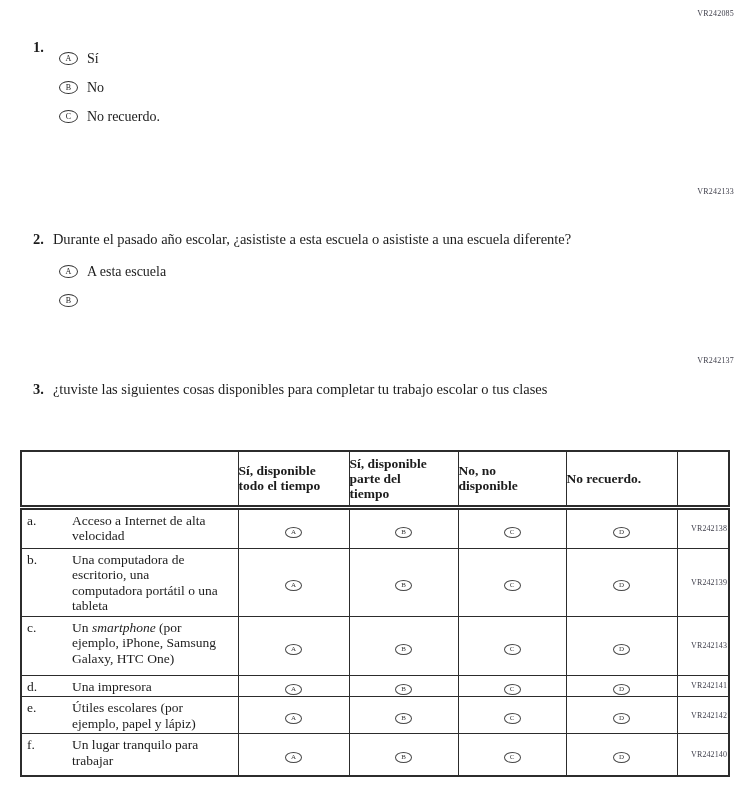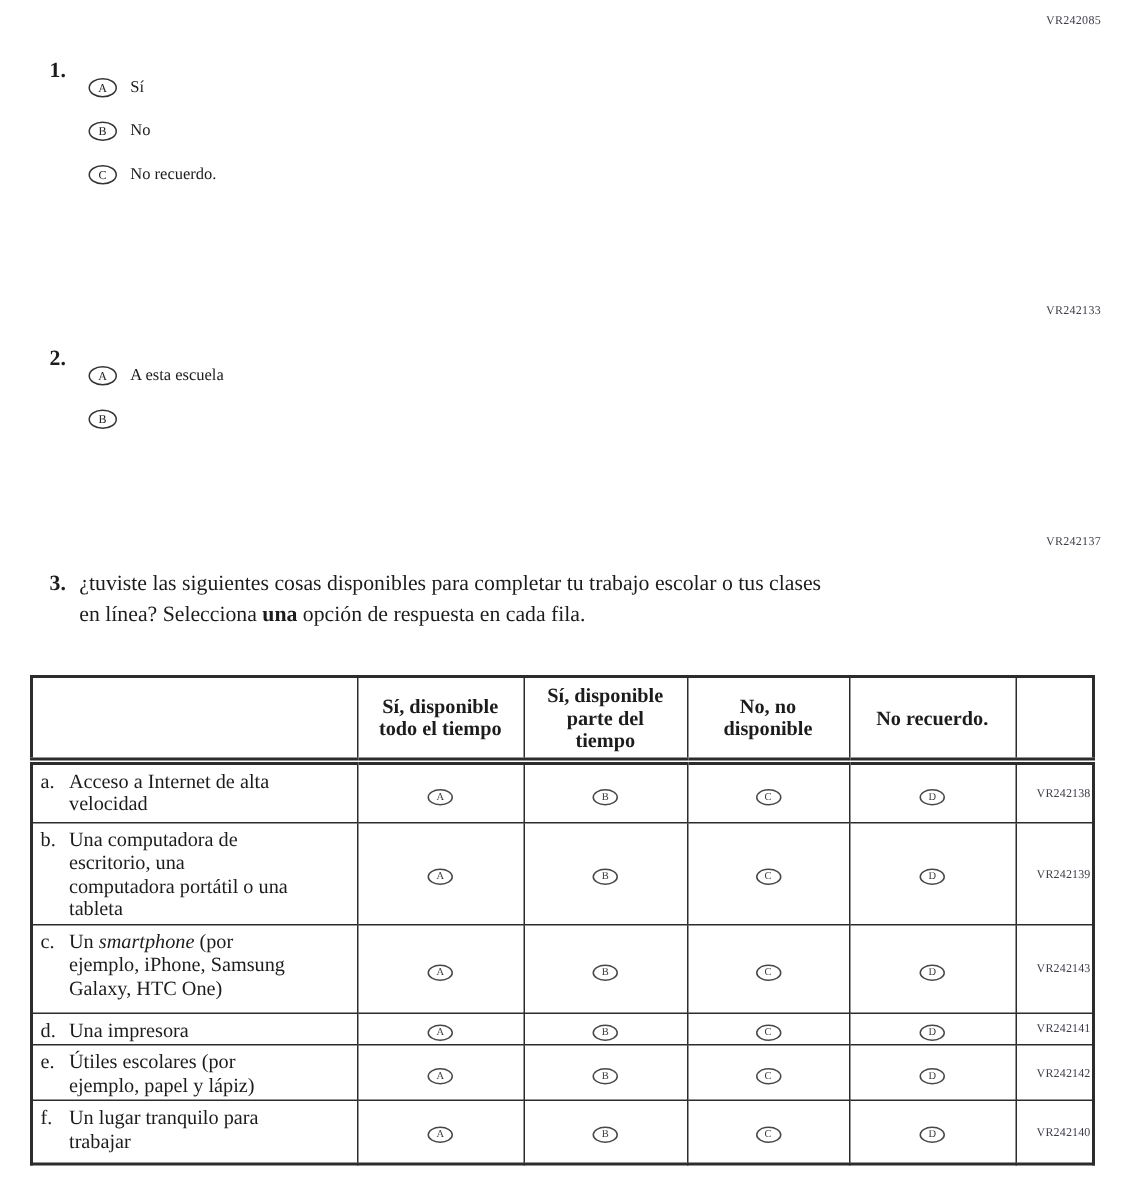--- a/index.html
+++ b/index.html
@@ -10,41 +10,41 @@
   .vrcode{
     position:absolute;right:13px;font-size:8px;color:#3e3e4a;
     letter-spacing:.2px;font-family:"Liberation Serif",serif;
   }
   .question{position:absolute;left:33px;display:flex;gap:9px;}
   .qnum{font-weight:bold;font-size:14.5px;line-height:21px;flex:none;}
   .qtext{font-size:14.5px;line-height:21px;}
   .qtext .qline{white-space:nowrap;}
   .options{margin-top:15px;}
   .option{display:flex;align-items:center;gap:9px;margin:0 0 16px 6px;height:13px;}
-  .optlabel{font-size:11px;}
+  .optlabel{font-size:14px;}
   .bub{
     display:inline-flex;align-items:center;justify-content:center;flex:none;
     width:19px;height:13px;border:1.4px solid #333;border-radius:50%;
     font-size:8px;line-height:1;color:#222;background:#fff;box-sizing:border-box;
   }
   .bub.sm{width:17px;height:11px;font-size:7px;border-width:1.2px;color:#3a3a3a;border-color:#474747;}
   table.qtable{
     position:absolute;left:20px;top:450px;width:708px;
     border-collapse:collapse;table-layout:fixed;border:2px solid #2c2c2c;
   }
   .qtable th,.qtable td{border:1.5px solid #2c2c2c;padding:0;box-sizing:border-box;}
   .qtable th{
     border-bottom:5px double #2c2c2c;font-size:13.5px;font-weight:bold;
-    line-height:15px;text-align:center;vertical-align:middle;height:56px;padding:2px 13px;
+    line-height:15px;text-align:left;vertical-align:middle;height:56px;padding:2px 0;
   }
   .qtable th .hline{white-space:nowrap;}
   td.labcell{vertical-align:top;padding:3px 2px 2px 5px;}
   .rowlab{display:flex;gap:7px;font-size:13.5px;line-height:15.5px;}
   .pfx{flex:none;width:12px;}
-  .labline{white-space:nowrap;}
+  .labline{white-space:nowrap;margin-left:26px;}
   td.bubcell{text-align:center;vertical-align:middle;}
   td.codecell{
     font-size:8px;color:#3e3e4a;text-align:right;vertical-align:middle;
     padding:0 1px;letter-spacing:.1px;
   }
 </style>
 </head>
 <body>
 
 <div class="page">
@@ -63,42 +63,42 @@
           <span class="optlabel">No</span>
         </div>
         <div class="option">
           <span class="bub">C</span>
           <span class="optlabel">No recuerdo.</span>
         </div>
       </div>
     </div>
   </div>
 
-  <div class="vrcode" style="top:202px;">VR242133</div>
+  <div class="vrcode" style="top:187px;">VR242133</div>
   <div class="question" style="top:229px;">
     <span class="qnum">2.</span>
     <div class="qtext">
+      <div class="qline">Durante el pasado año escolar, ¿asististe a esta escuela o asististe a una escuela diferente?</div>
       <div class="options">
         <div class="option">
           <span class="bub">A</span>
           <span class="optlabel">A esta escuela</span>
         </div>
         <div class="option">
           <span class="bub">B</span>
         </div>
       </div>
     </div>
   </div>
 
   <div class="vrcode" style="top:356px;">VR242137</div>
   <div class="question" style="top:379px;">
     <span class="qnum">3.</span>
     <div class="qtext">
       <div class="qline">¿tuviste las siguientes cosas disponibles para completar tu trabajo escolar o tus clases</div>
-      <div class="qline"><span>en línea? Selecciona </span><b>una</b><span> opción de respuesta en cada fila.</span></div>
     </div>
   </div>
 
   <table class="qtable">
     <colgroup>
       <col style="width:217px">
         <col style="width:111px">
         <col style="width:109px">
       <col style="width:108px">
         <col style="width:111px">

